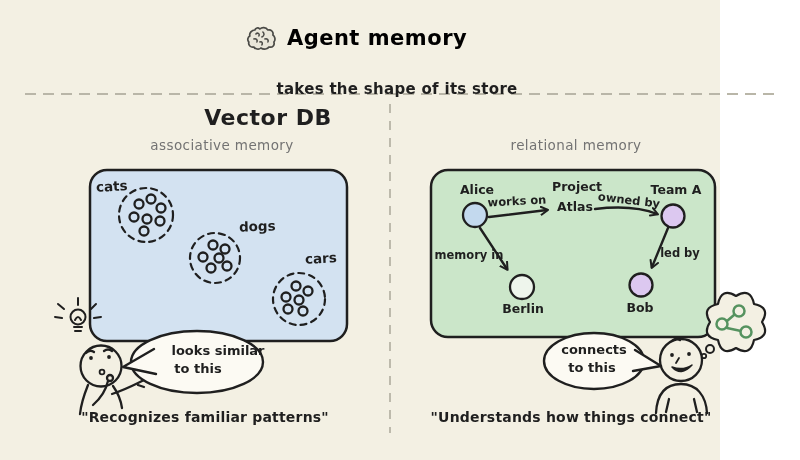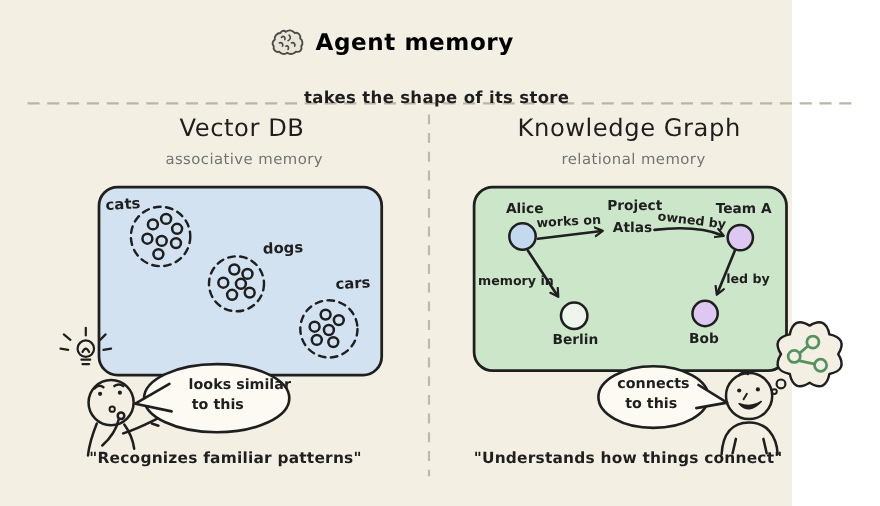--- a/index.html
+++ b/index.html
@@ -3,21 +3,21 @@
 <meta charset="utf-8">
 <style>
   html,body{margin:0;padding:0;}
   body{width:800px;height:460px;overflow:hidden;}
   #stage{position:relative;width:720px;height:460px;background:#f3f0e3;font-family:"DejaVu Sans",sans-serif;}
   #art{position:absolute;left:0;top:0;}
   .t{position:absolute;white-space:nowrap;color:#1f1f1f;font-family:"DejaVu Sans",sans-serif;line-height:1.1;}
   .ctr{transform:translateX(-50%);text-align:center;}
   .title-row{position:absolute;left:50%;top:24px;transform:translateX(-52%);display:flex;align-items:center;gap:9px;}
   .h0{font-size:21px;font-weight:bold;letter-spacing:.5px;}
-  .h1{font-size:22px;font-weight:normal;letter-spacing:.5px;}
+  .h1{font-size:22px;font-weight:bold;letter-spacing:.5px;margin-left:48px;}
   .sub{font-size:13.5px;color:#737373;font-weight:normal;letter-spacing:.4px;}
   .hsub{font-size:15px;font-weight:bold;letter-spacing:.3px;}
   .clu{font-size:13.5px;font-weight:bold;}
   .node-lbl{font-size:12.5px;font-weight:bold;}
   .edge-lbl{font-size:11.5px;font-weight:bold;}
   .bub{font-size:13px;font-weight:bold;}
   .cap{font-size:14px;font-weight:bold;letter-spacing:.2px;}
 </style>
 </head>
 <body>
@@ -159,21 +159,20 @@
   <div class="t ctr sub" style="left:222px;top:138px;">associative memory</div>
 
   <div class="t clu" style="left:96px;top:179px;transform:rotate(-3deg);">cats</div>
   <div class="t clu" style="left:239px;top:219px;transform:rotate(-2deg);">dogs</div>
   <div class="t clu" style="left:305px;top:251px;transform:rotate(-3deg);">cars</div>
 
   <div class="t ctr bub" style="left:200px;top:344px;padding-left:36px;">looks similar</div>
   <div class="t ctr bub" style="left:198px;top:362px;">to this</div>
   <div class="t ctr cap" style="left:205px;top:410px;">"Recognizes familiar patterns"</div>
 
-  <div class="t ctr h1" style="left:572px;top:106px;">Knowledge Graph</div>
   <div class="t ctr sub" style="left:576px;top:138px;">relational memory</div>
 
   <div class="t ctr node-lbl" style="left:477px;top:183px;">Alice</div>
   <div class="t ctr node-lbl" style="left:577px;top:180px;">Project</div>
   <div class="t ctr node-lbl" style="left:575px;top:200px;">Atlas</div>
   <div class="t ctr node-lbl" style="left:676px;top:183px;">Team A</div>
   <div class="t ctr node-lbl" style="left:523px;top:302px;">Berlin</div>
   <div class="t ctr node-lbl" style="left:640px;top:301px;">Bob</div>
 
   <div class="t ctr edge-lbl" style="left:517px;top:195px;transform:translateX(-50%) rotate(-3deg);">works on</div>

